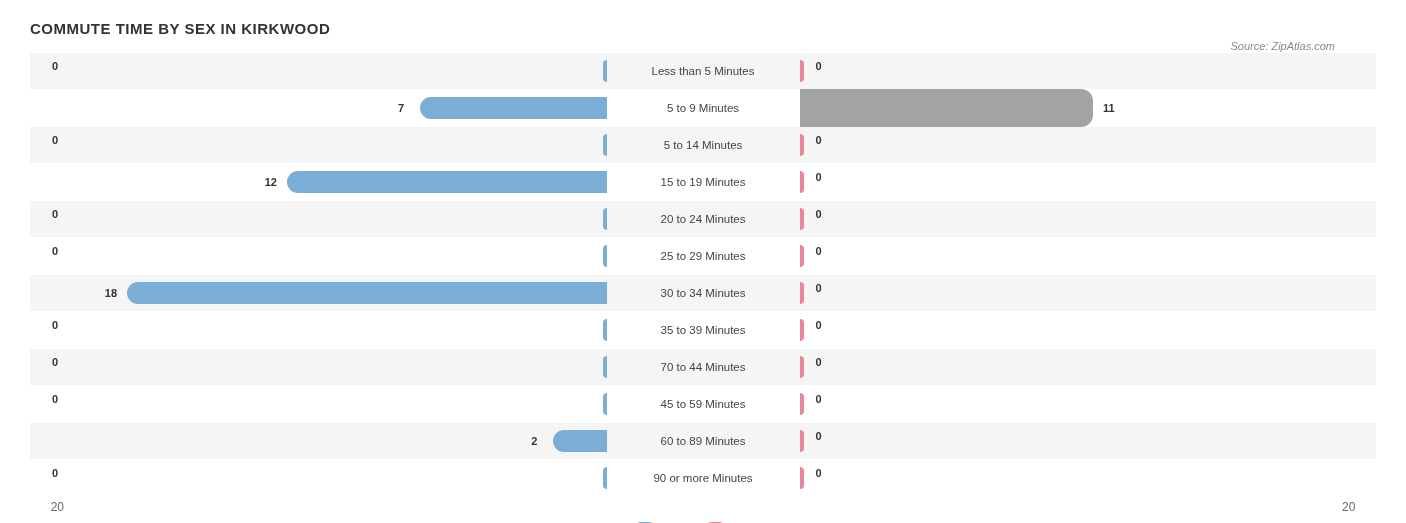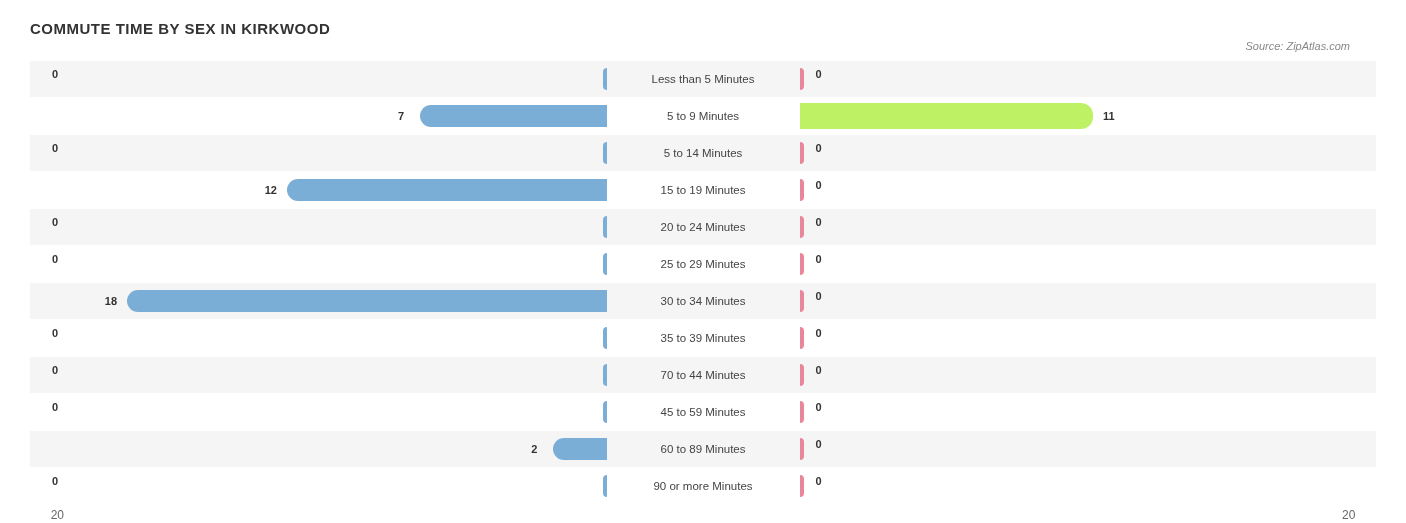--- a/index.html
+++ b/index.html
@@ -9,26 +9,26 @@
       width: 1406px;
       min-height: 523px;
       padding: 20px 30px;
     }
     .chart-title {
       font-size: 15px;
       font-weight: bold;
       color: #333;
       text-transform: uppercase;
       letter-spacing: 0.5px;
-      margin-bottom: 24px;
+      margin-bottom: 16px;
     }
     .source {
       position: absolute;
       top: 20px;
-      right: 26px;
+      right: 41px;
       font-size: 11px;
       color: #888;
       font-style: italic;
     }
     .chart-area {
       position: relative;
       width: 100%;
     }
     .row {
       display: flex;
@@ -88,23 +88,23 @@
     .bar-male {
       background: #7aaed6;
       border-radius: 12px 0 0 12px;
       height: 22px;
       display: flex;
       align-items: center;
       justify-content: flex-start;
       position: relative;
     }
     .bar-female {
-      background: #bef264;
+      background: #a3a3a3;
       border-radius: 0 12px 12px 0;
-      height: 26px;
+      height: 38px;
       display: flex;
       align-items: center;
       justify-content: flex-end;
       position: relative;
       text-align: right;
     }
     .bar-value-label {
       font-size: 11px;
       color: #333;
       font-weight: bold;

